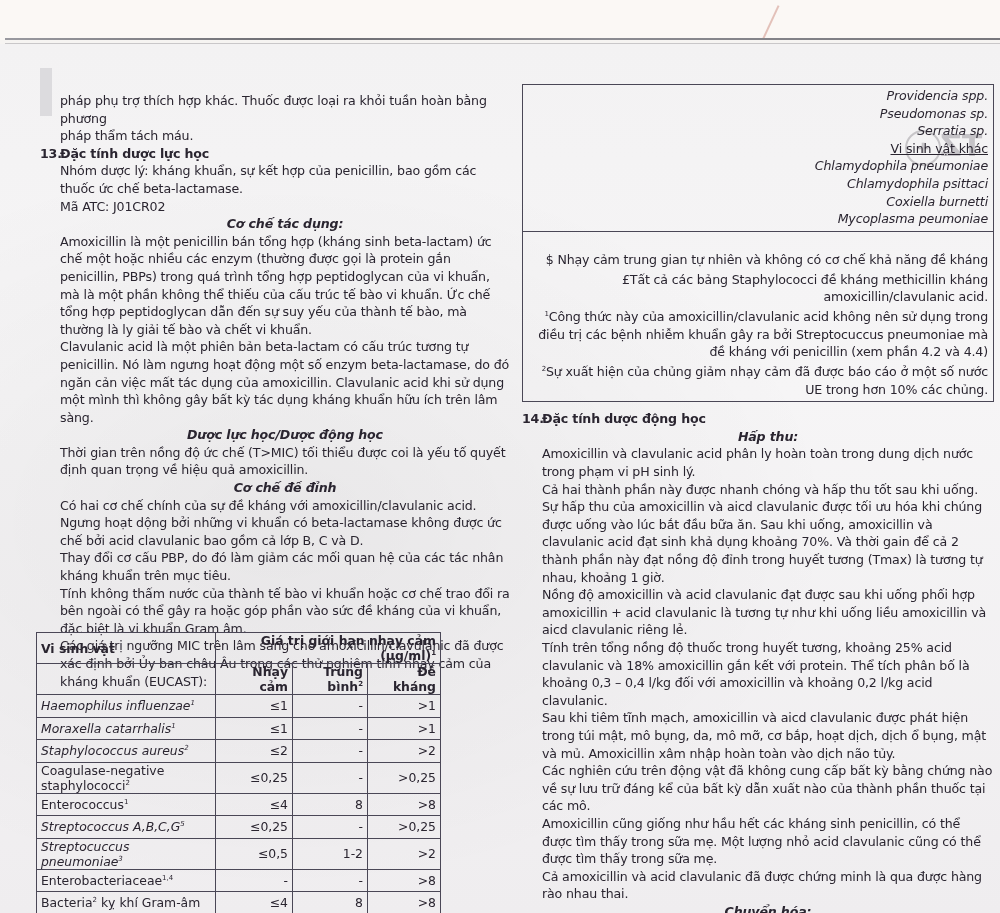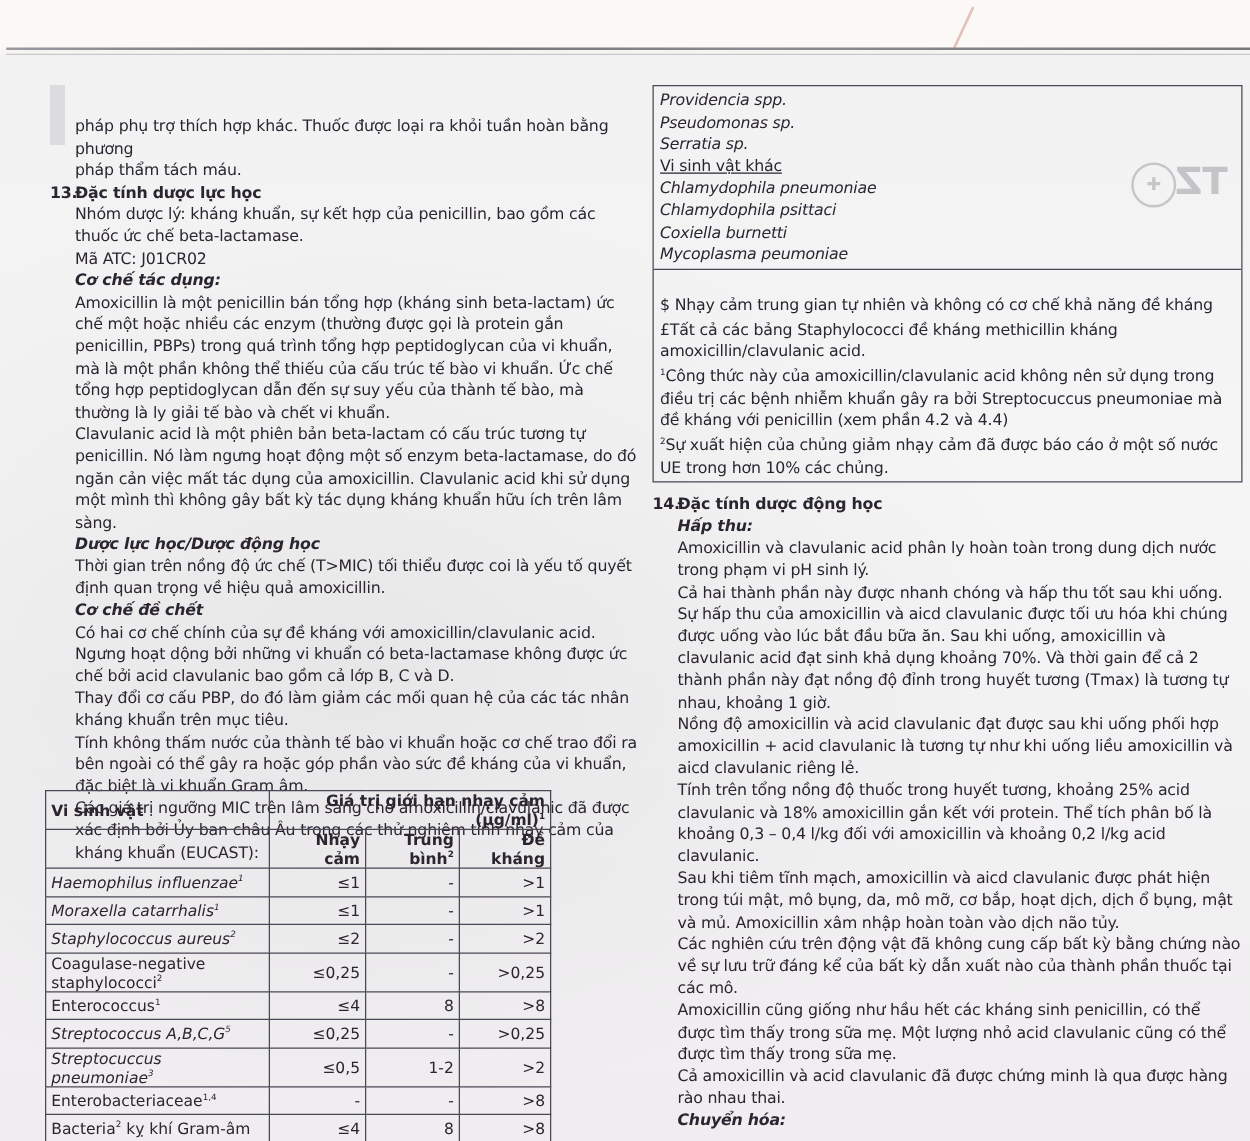--- a/index.html
+++ b/index.html
@@ -50,40 +50,40 @@
   .col {
     position: absolute; font-size: 12.6px; line-height: 17.6px;
     font-family: "DejaVu Sans", sans-serif; letter-spacing: -0.15px;
   }
   .col-left { left: 40px; top: 66px; width: 470px; margin-top: 26px; }
   .col-right { left: 522px; top: 68px; width: 472px; }
 
   .p { margin: 0; padding-left: 20px; }
   .h { font-weight: bold; margin: 0; }
   .h .num { display: inline-block; width: 20px; }
-  .sub { font-weight: bold; font-style: italic; margin: 0; padding-left: 20px; }
+  .sub { font-weight: bold; font-style: italic; margin: 0; padding-left: 20px; text-align: center; }
 
   
   .mic-table {
     position: absolute; left: 36px; top: 632px; width: 405px;
     border-collapse: collapse; font-size: 12.4px;
     font-family: "DejaVu Sans", sans-serif;
   }
   .mic-table td, .mic-table th {
     border: 1px solid #4a4756; padding: 0 4px; height: 21.5px;
     font-weight: normal; text-align: right;
   }
   .mic-table th { font-weight: bold; }
   .mic-table td.org, .mic-table th.org { text-align: left; }
   .mic-table .it { font-style: italic; }
   .mic-table sup { font-size: 7px; }
 
   
   .rbox {
-    border: 1px solid #4a4756; margin: 0 0 0 0;
+    border: 1px solid #4a4756; margin: 16px 0 0 0; text-align: right;
   }
   .rbox .list { padding: 2px 5px 3px 5px; }
   .rbox .list div { font-style: italic; }
   .rbox .list .u { font-style: normal; text-decoration: underline; }
   .rbox .notes { border-top: 1px solid #4a4756; padding: 17px 5px 3px 5px; }
   .rbox sup { font-size: 7px; }
   .section14 { margin-top: 8px; }
 </style>
 </head>
 <body>
@@ -107,21 +107,21 @@
   <p class="p">Nhóm dược lý: kháng khuẩn, sự kết hợp của penicillin, bao gồm các thuốc ức chế beta-lactamase.</p>
   <p class="p">Mã ATC: J01CR02</p>
 
   <p class="sub">Cơ chế tác dụng:</p>
   <p class="p">Amoxicillin là một penicillin bán tổng hợp (kháng sinh beta-lactam) ức chế một hoặc nhiều các enzym (thường được gọi là protein gắn penicillin, PBPs) trong quá trình tổng hợp peptidoglycan của vi khuẩn, mà là một phần không thể thiếu của cấu trúc tế bào vi khuẩn. Ức chế tổng hợp peptidoglycan dẫn đến sự suy yếu của thành tế bào, mà thường là ly giải tế bào và chết vi khuẩn.</p>
   <p class="p">Clavulanic acid là một phiên bản beta-lactam có cấu trúc tương tự penicillin. Nó làm ngưng hoạt động một số enzym beta-lactamase, do đó ngăn cản việc mất tác dụng của amoxicillin. Clavulanic acid khi sử dụng một mình thì không gây bất kỳ tác dụng kháng khuẩn hữu ích trên lâm sàng.</p>
 
   <p class="sub">Dược lực học/Dược động học</p>
   <p class="p">Thời gian trên nồng độ ức chế (T&gt;MIC) tối thiểu được coi là yếu tố quyết định quan trọng về hiệu quả amoxicillin.</p>
 
-  <p class="sub">Cơ chế đề chết</p>
+  <p class="sub">Cơ chế đề đỉnh</p>
   <p class="p">Có hai cơ chế chính của sự đề kháng với amoxicillin/clavulanic acid.</p>
   <p class="p">Ngưng hoạt dộng bởi những vi khuẩn có beta-lactamase không được ức chế bởi acid clavulanic bao gồm cả lớp B, C và D.</p>
   <p class="p">Thay đổi cơ cấu PBP, do đó làm giảm các mối quan hệ của các tác nhân kháng khuẩn trên mục tiêu.</p>
   <p class="p">Tính không thấm nước của thành tế bào vi khuẩn hoặc cơ chế trao đổi ra bên ngoài có thể gây ra hoặc góp phần vào sức đề kháng của vi khuẩn, đặc biệt là vi khuẩn Gram âm.</p>
 
   <p class="p">Các giá trị ngưỡng MIC trên lâm sàng cho amoxicillin/clavulanic đã được xác định bởi Ủy ban châu Âu trong các thử nghiệm tính nhạy cảm của kháng khuẩn (EUCAST):</p>
 </div>
 
 <table class="mic-table">
   <tbody>

